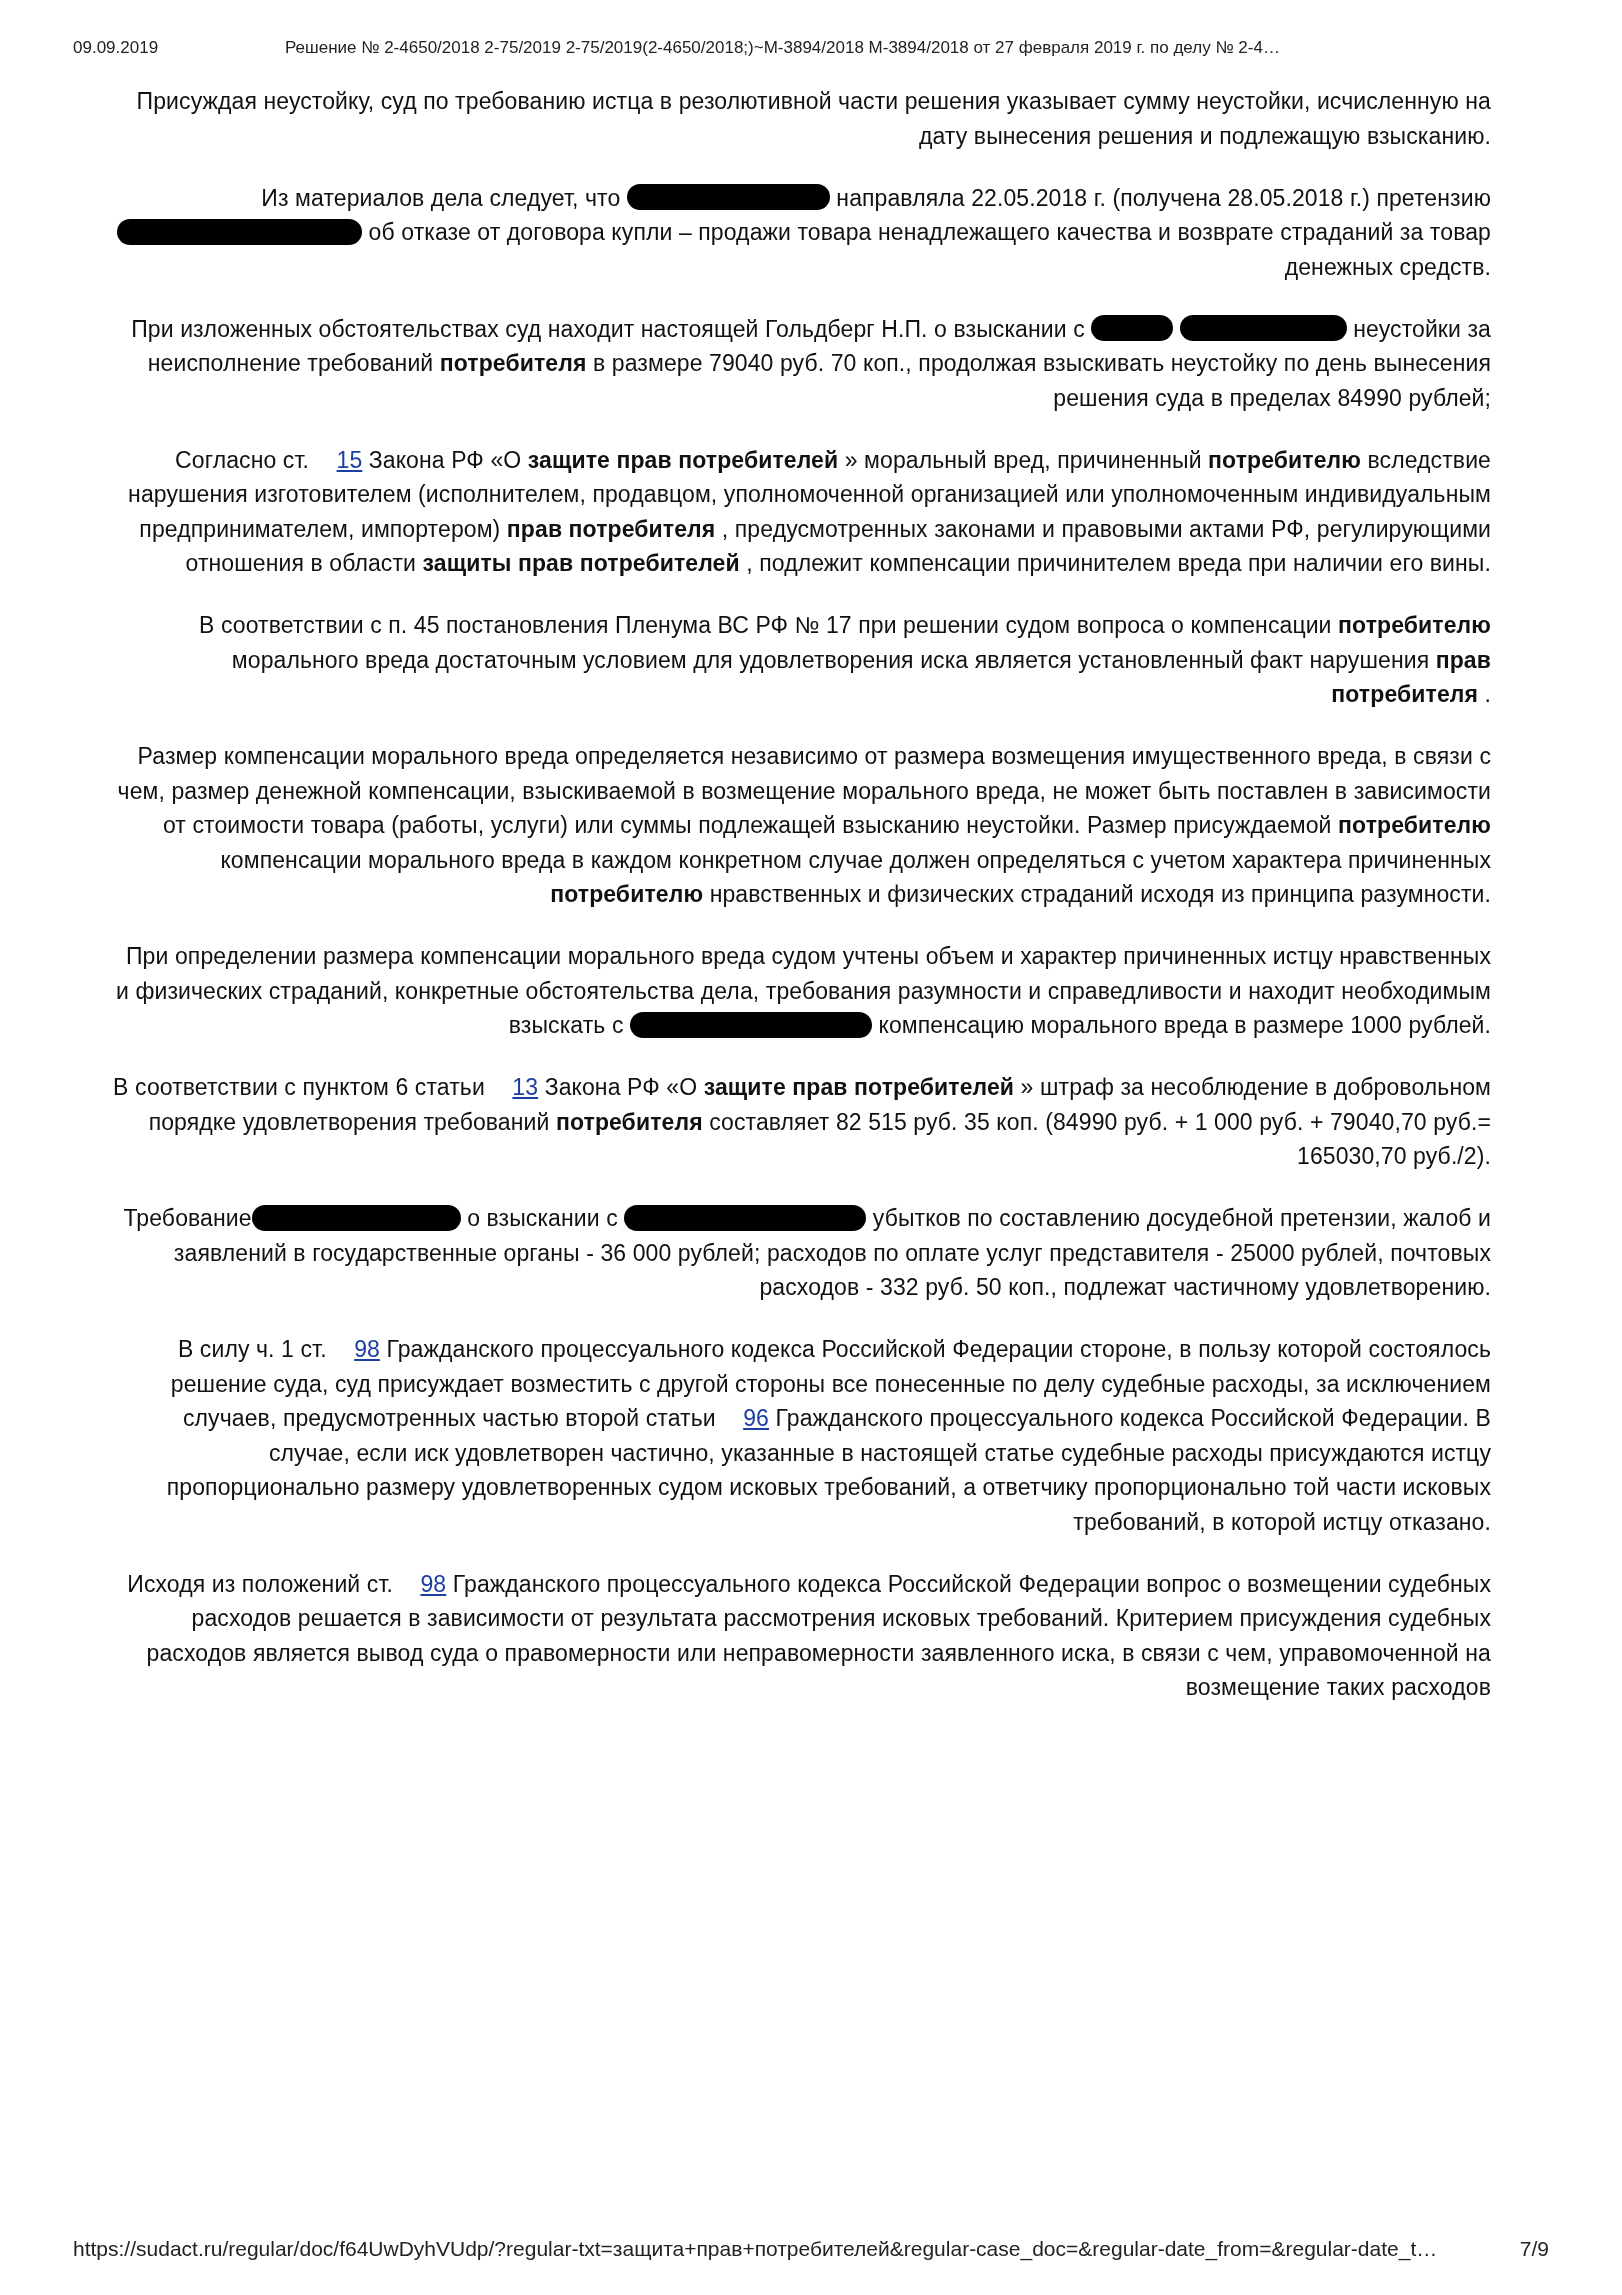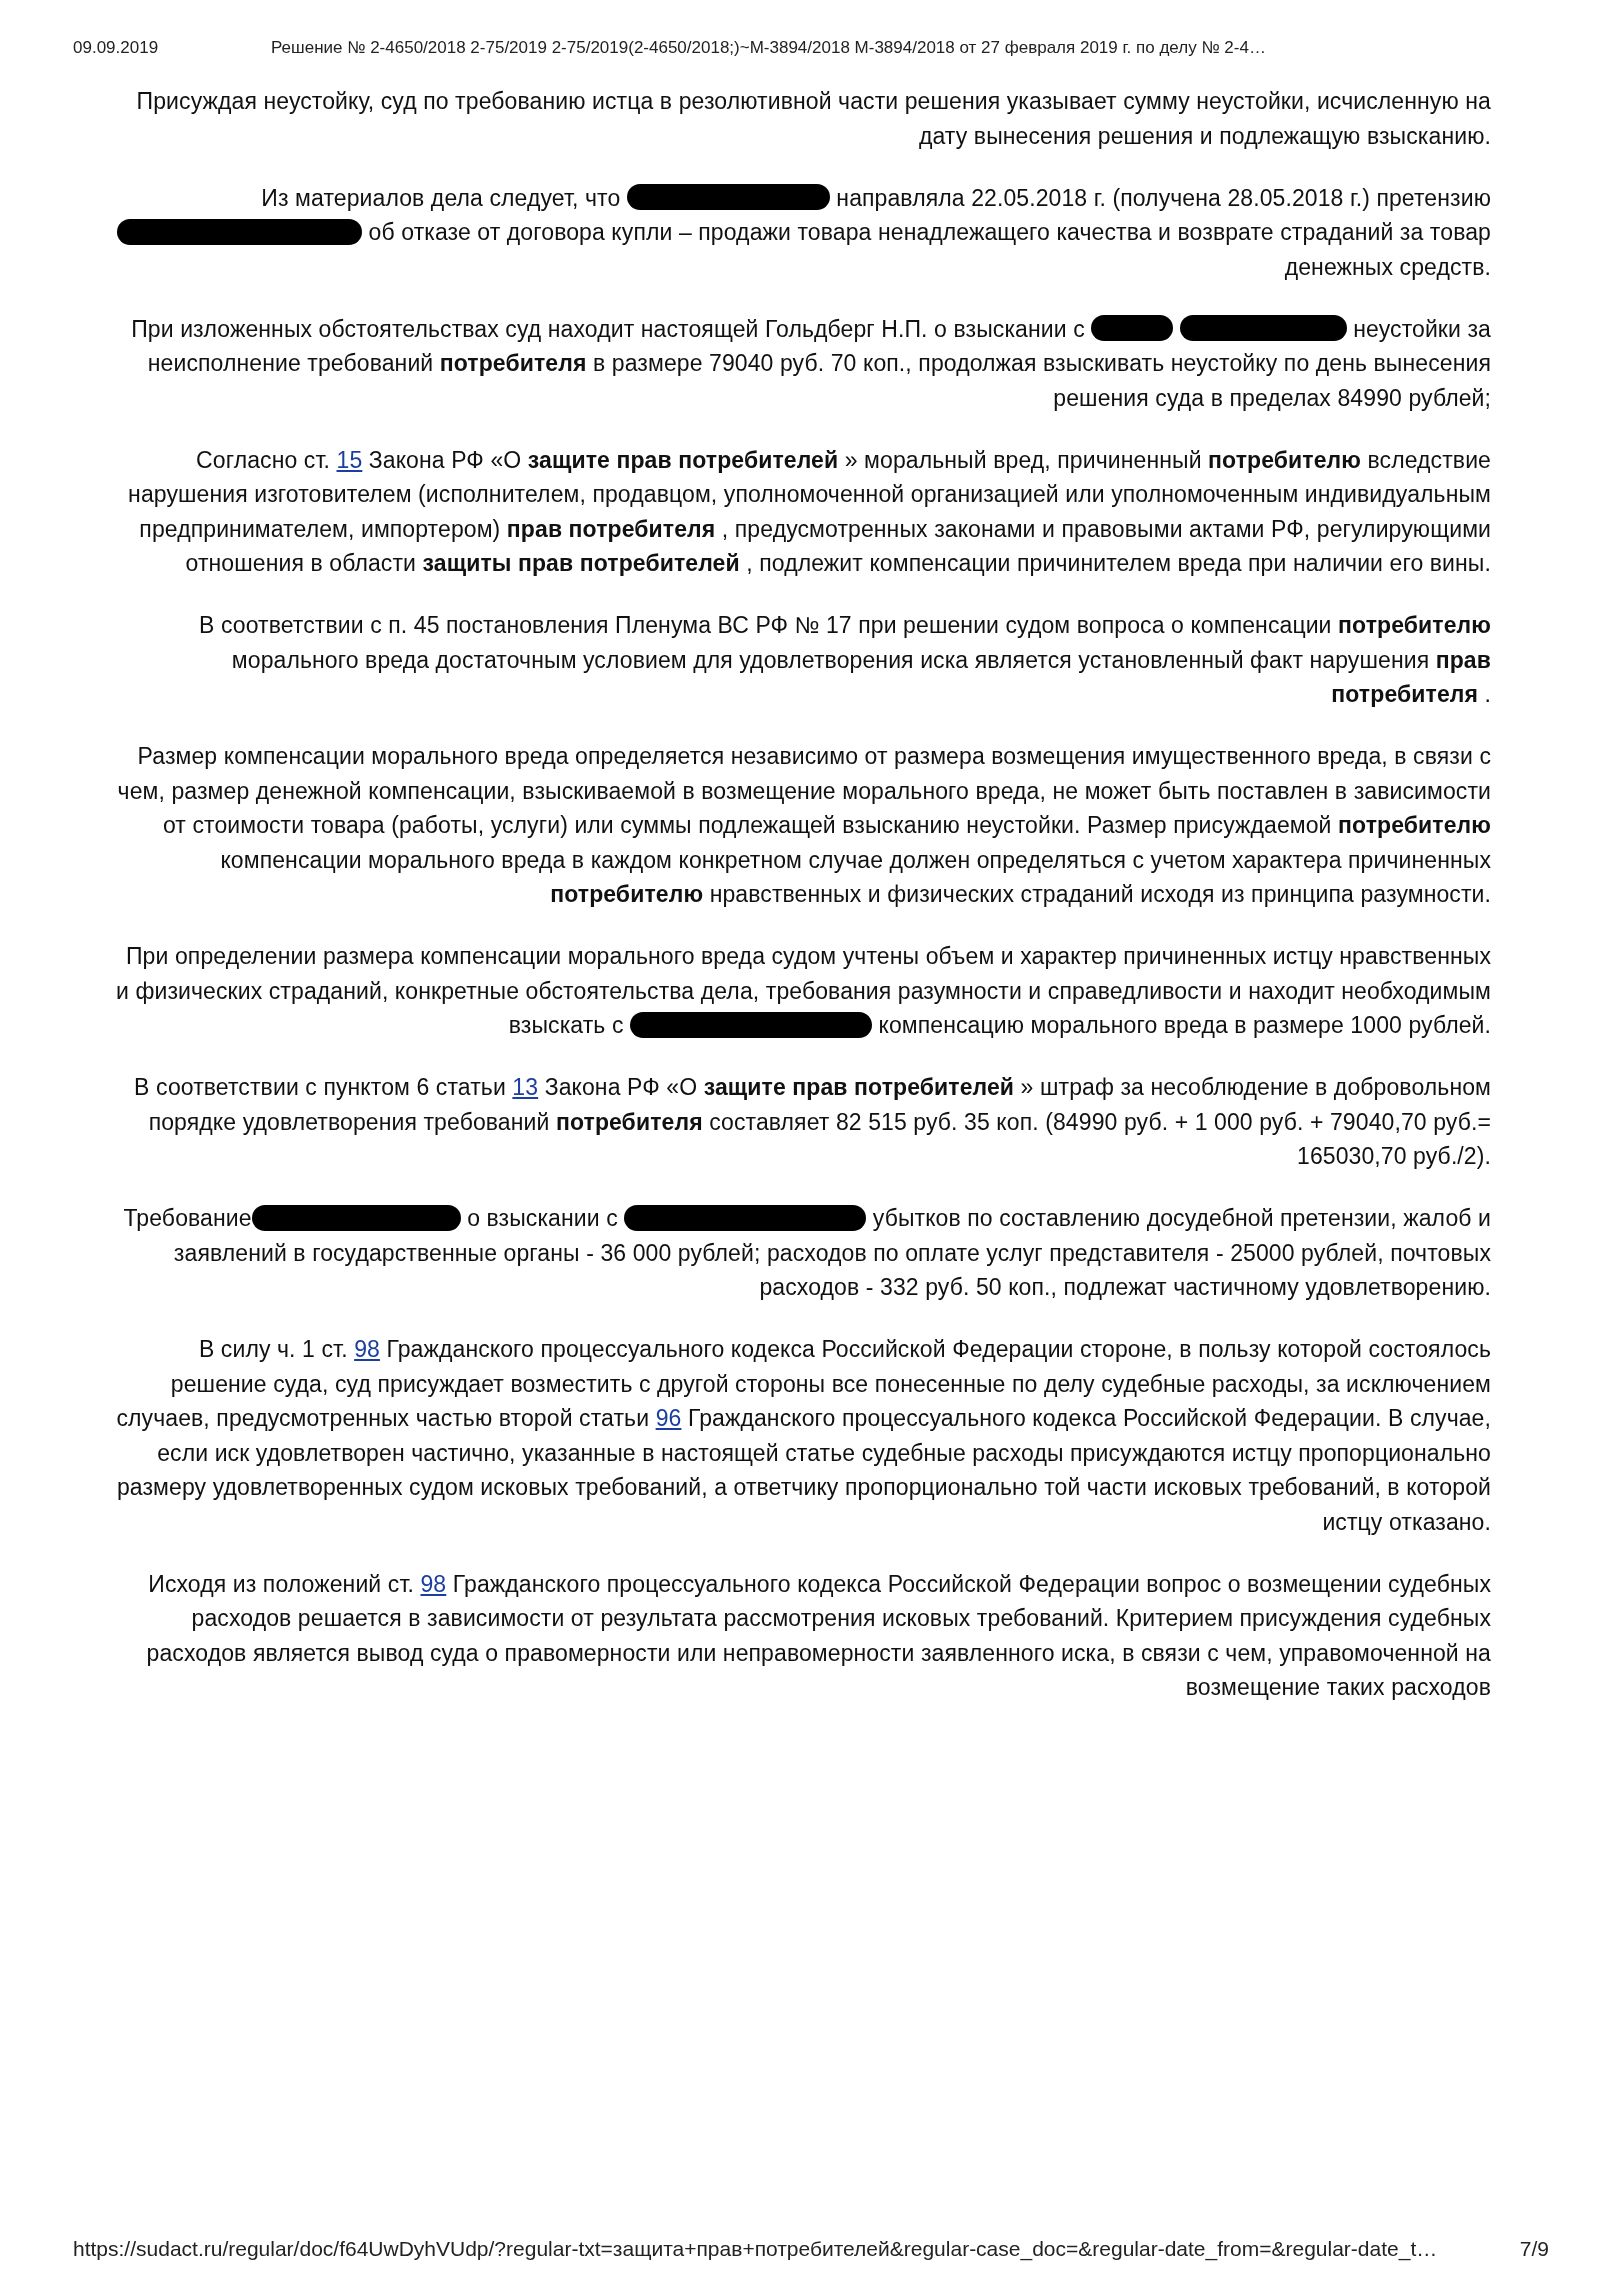--- a/index.html
+++ b/index.html
@@ -32,21 +32,21 @@
     color: #222;
   }
   .hdr-date {
     position: absolute;
     left: 73px;
     top: 0;
     white-space: nowrap;
   }
   .hdr-title {
     position: absolute;
-    left: 271px;
+    left: 285px;
     top: 0;
     white-space: nowrap;
   }
   .ftr {
     position: absolute;
     bottom: 34px;
     left: 0;
     width: 1622px;
     height: 23.6px;
     font-size: 21px;
@@ -76,20 +76,21 @@
     line-height: 1.50;
     text-align: right;
     color: #111;
     letter-spacing: 0.1px;
   }
   p.para:last-child { margin-bottom: 0; }
   b { font-weight: bold; }
   a.lnk {
     color: #1b3fa0;
     text-decoration: underline;
+    margin-left: 21px;
   }
   .redact {
     display: inline-block;
     background: #000000;
     border-radius: 14.4px;
     vertical-align: middle;
     height: 26px;
     position: relative;
     top: -2px;
   }

